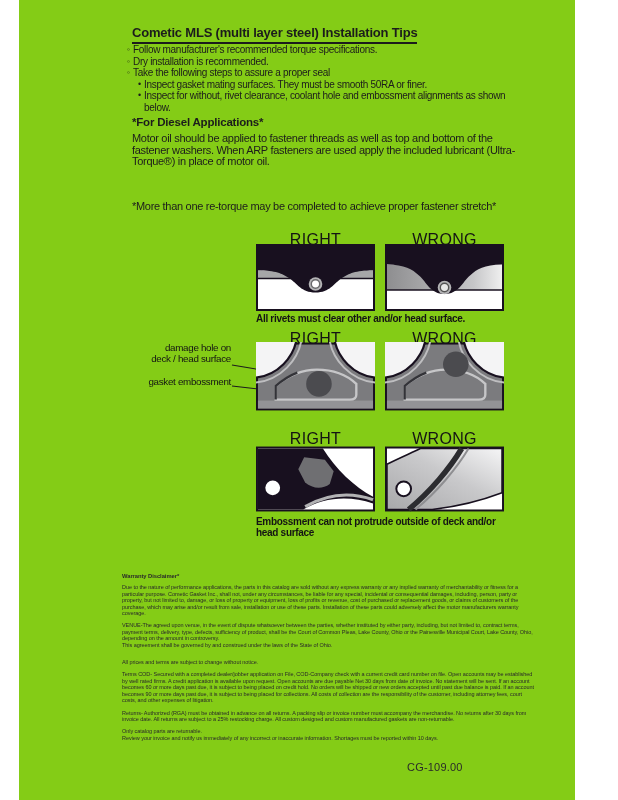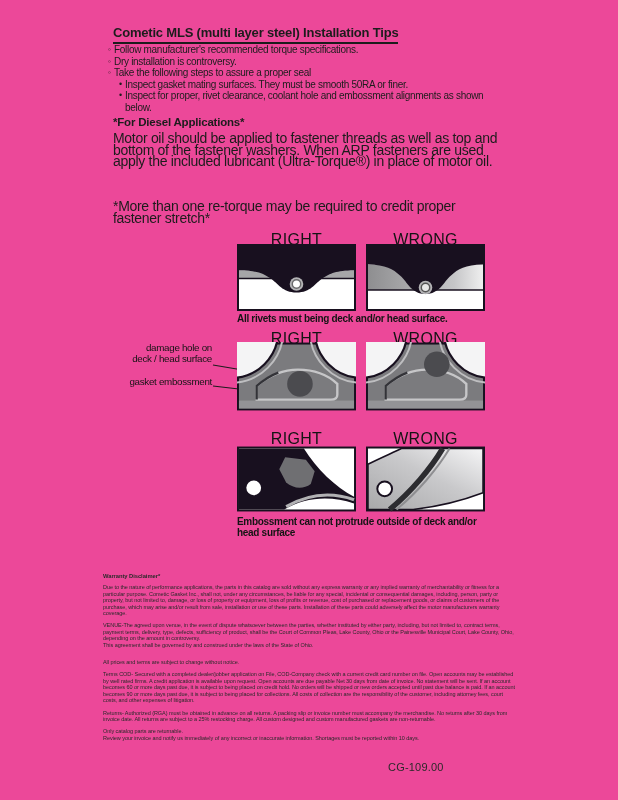--- a/index.html
+++ b/index.html
@@ -1,32 +1,33 @@
 <!DOCTYPE html>
 <html><head>
 <meta charset="utf-8">
 <style>
   html,body{margin:0;padding:0;background:#ffffff;}
   .page{
-    position:relative;width:618px;height:800px;background:#ec4899;
+    position:relative;width:556px;height:800px;background:#84cc16;
     font-family:"Liberation Sans","DejaVu Sans",sans-serif;color:#1c1c1c;
     overflow:hidden;
+    margin-left:19px;
   }
   .abs{position:absolute;}
   .title{
     left:113px;top:25px;font-size:13px;font-weight:bold;letter-spacing:-0.2px;
     border-bottom:2px solid #1c1c1c;padding-bottom:2px;
   }
   .bullets{left:108px;top:44px;width:404px;font-size:10px;line-height:11.6px;letter-spacing:-0.3px;}
   .b-row{display:flex;}
   .b-row.sub{margin-left:11px;}
   .b-marker{width:6px;flex:0 0 6px;font-size:8px;line-height:11.6px;}
   .b-row.sub .b-marker{font-size:9px;}
   .diesel-head{left:113px;top:116px;font-size:11.5px;font-weight:bold;letter-spacing:-0.2px;}
-  .para{left:113px;width:392px;font-size:14px;line-height:11.6px;letter-spacing:-0.3px;}
+  .para{left:113px;width:392px;font-size:11px;line-height:11.6px;letter-spacing:-0.3px;}
   .para.p1{top:133px;}
   .para.p2{top:162px;}
   .para.p3{top:201px;}
   .dg-header{width:119px;text-align:center;font-size:16px;letter-spacing:0.3px;color:#141414;}
   .dg-box{width:119px;}
   .dg-box svg{display:block;}
   .caption{font-size:10px;font-weight:bold;letter-spacing:-0.3px;line-height:11.3px;color:#141414;}
   .lead-label{width:100px;text-align:right;font-size:9.8px;line-height:10.8px;letter-spacing:-0.3px;color:#141414;}
   .legal{left:103px;top:573px;width:414px;font-size:5.5px;line-height:6.4px;letter-spacing:-0.05px;color:#2a2a2a;}
   .legal-head{font-size:5.8px;font-weight:bold;margin-bottom:5px;}
@@ -41,39 +42,39 @@
 
   <div class="abs title">Cometic MLS (multi layer steel) Installation Tips</div>
 
   <div class="abs bullets">
     <div class="b-row">
       <span class="b-marker">◦</span>
       <span>Follow manufacturer's recommended torque specifications.</span>
     </div>
     <div class="b-row">
       <span class="b-marker">◦</span>
-      <span>Dry installation is controversy.</span>
+      <span>Dry installation is recommended.</span>
     </div>
     <div class="b-row">
       <span class="b-marker">◦</span>
       <span>Take the following steps to assure a proper seal</span>
     </div>
     <div class="b-row sub">
       <span class="b-marker">•</span>
       <span>Inspect gasket mating surfaces.  They must be smooth 50RA or finer.</span>
     </div>
     <div class="b-row sub">
       <span class="b-marker">•</span>
-      <span>Inspect for proper, rivet clearance, coolant hole and embossment alignments as shown below.</span>
+      <span>Inspect for without, rivet clearance, coolant hole and embossment alignments as shown below.</span>
     </div>
   </div>
 
   <div class="abs diesel-head">*For Diesel Applications*</div>
   <div class="abs para p1">Motor oil should be applied to fastener threads as well as top and bottom of the fastener washers. When ARP fasteners are used apply the included lubricant (Ultra-Torque®) in place of motor oil.</div>
-  <div class="abs para p3">*More than one re-torque may be required to credit proper fastener stretch*</div>
+  <div class="abs para p3">*More than one re-torque may be completed to achieve proper fastener stretch*</div>
 
   <div class="abs dg-header" style="left:237px;top:231px;">RIGHT</div>
   <div class="abs dg-header" style="left:366px;top:231px;">WRONG</div>
 
   <div class="abs dg-box" style="left:237px;top:244px;">
     <svg width="119" height="67" viewBox="0 0 119 67">
       <rect x="1" y="1" width="117" height="65" fill="#ffffff" stroke="#18101f" stroke-width="2"></rect>
       <rect x="2" y="27" width="115" height="7.5" fill="#a6a6a8"></rect>
       <line x1="2" y1="34.5" x2="117" y2="34.5" stroke="#18101f" stroke-width="1.4"></line>
       <path d="M2,2 H117 V26.5 C99,26.5 93,29.5 86,34 C77.5,39.5 74,48.5 59.5,48.5 C45,48.5 41.5,39.5 33,34 C26,29.5 20,26.5 2,26.5 Z" fill="#18101f"></path>
@@ -91,21 +92,21 @@
         </linearGradient>
       </defs>
       <rect x="1" y="1" width="117" height="65" fill="#ffffff" stroke="#18101f" stroke-width="2"></rect>
       <rect x="2" y="21" width="115" height="25" fill="url(#gradDeck)"></rect>
       <line x1="2" y1="46" x2="117" y2="46" stroke="#18101f" stroke-width="1.6"></line>
       <path d="M2,2 H117 V20.5 C99,21 92,25 85,31.5 C77,38.5 73.5,50 59.5,50 C45.5,50 42,38.5 34,31.5 C27,25 20,21 2,20.5 Z" fill="#18101f"></path>
       <circle cx="59.5" cy="43.5" r="6.8" fill="#b4b4b6"></circle>
       <circle cx="59.5" cy="43.5" r="4.2" fill="#e8e8e8" stroke="#555555" stroke-width="1.4"></circle>
     </svg>
   </div>
-  <div class="abs caption" style="left:237px;top:313px;">All rivets must being deck and/or head surface.</div>
+  <div class="abs caption" style="left:237px;top:313px;">All rivets must clear other and/or head surface.</div>
 
   <div class="abs dg-header" style="left:237px;top:330px;">RIGHT</div>
   <div class="abs dg-header" style="left:366px;top:330px;">WRONG</div>
 
   <div class="abs lead-label" style="left:112px;top:343px;">
     <div>damage hole on</div>
     <div>deck / head surface</div>
   </div>
   <div class="abs lead-label" style="left:112px;top:377px;">gasket embossment</div>
 

